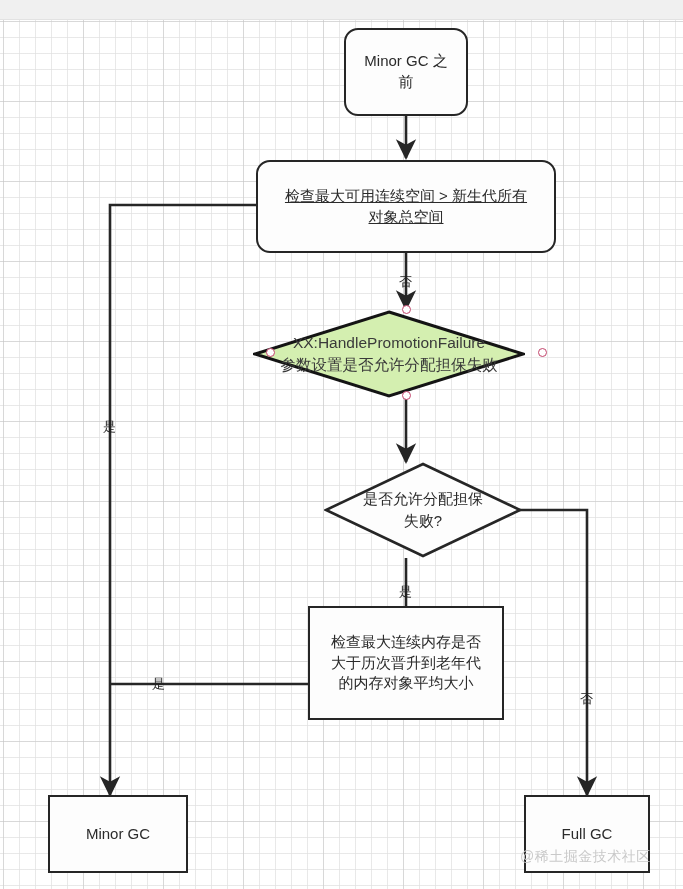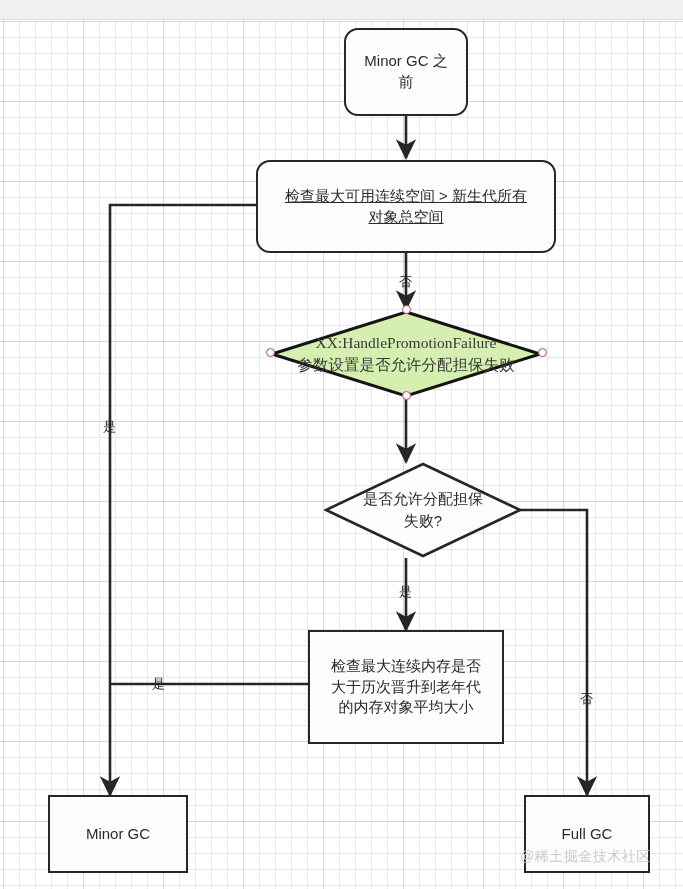--- a/index.html
+++ b/index.html
@@ -164,41 +164,41 @@
   <div class="node rounded-box" style="left:344px; top:28px; width:124px; height:88px;">
     <span class="txt">Minor GC 之
 前</span>
   </div>
 
   <div class="node rounded-box" style="left:256px; top:160px; width:300px; height:93px;text-decoration:underline;">
     <span class="txt">检查最大可用连续空间 &gt; 新生代所有
 对象总空间</span>
   </div>
 
-  <div class="diamond-wrap" style="left:270px; top:310px; width:272px; height:88px;font-family:Liberation Serif, serif;">
+  <div class="diamond-wrap" style="left:253px; top:310px; width:272px; height:88px;">
     <svg width="272" height="88" viewBox="0 0 272 88" xmlns="http://www.w3.org/2000/svg">
       <polygon points="136,2 270,44 136,86 2,44" fill="#d4efb0" stroke="#141414" stroke-width="3"></polygon>
     </svg>
     <div class="diamond-label green-label">XX:HandlePromotionFailure
 参数设置是否允许分配担保失败</div>
   </div>
   <div class="handle" style="left:266px; top:348px;"></div>
   <div class="handle" style="left:538px; top:348px;"></div>
   <div class="handle" style="left:402px; top:305px;"></div>
   <div class="handle" style="left:402px; top:391px;"></div>
 
   <div class="diamond-wrap" style="left:324px; top:462px; width:198px; height:96px;">
     <svg width="198" height="96" viewBox="0 0 198 96" xmlns="http://www.w3.org/2000/svg">
       <polygon points="99,2 196,48 99,94 2,48" fill="#fdfdfd" stroke="#262626" stroke-width="2.6"></polygon>
     </svg>
     <div class="diamond-label">是否允许分配担保
 失败?</div>
   </div>
 
-  <div class="node rect-box" style="left:308px; top:630px; width:196px; height:114px;">
+  <div class="node rect-box" style="left:308px; top:606px; width:196px; height:114px;">
     <span class="txt">检查最大连续内存是否
 大于历次晋升到老年代
 的内存对象平均大小</span>
   </div>
 
   <div class="node rect-box" style="left:48px; top:795px; width:140px; height:78px;">
     <span class="txt">Minor GC</span>
   </div>
 
   <div class="node rect-box" style="left:524px; top:795px; width:126px; height:78px;">

